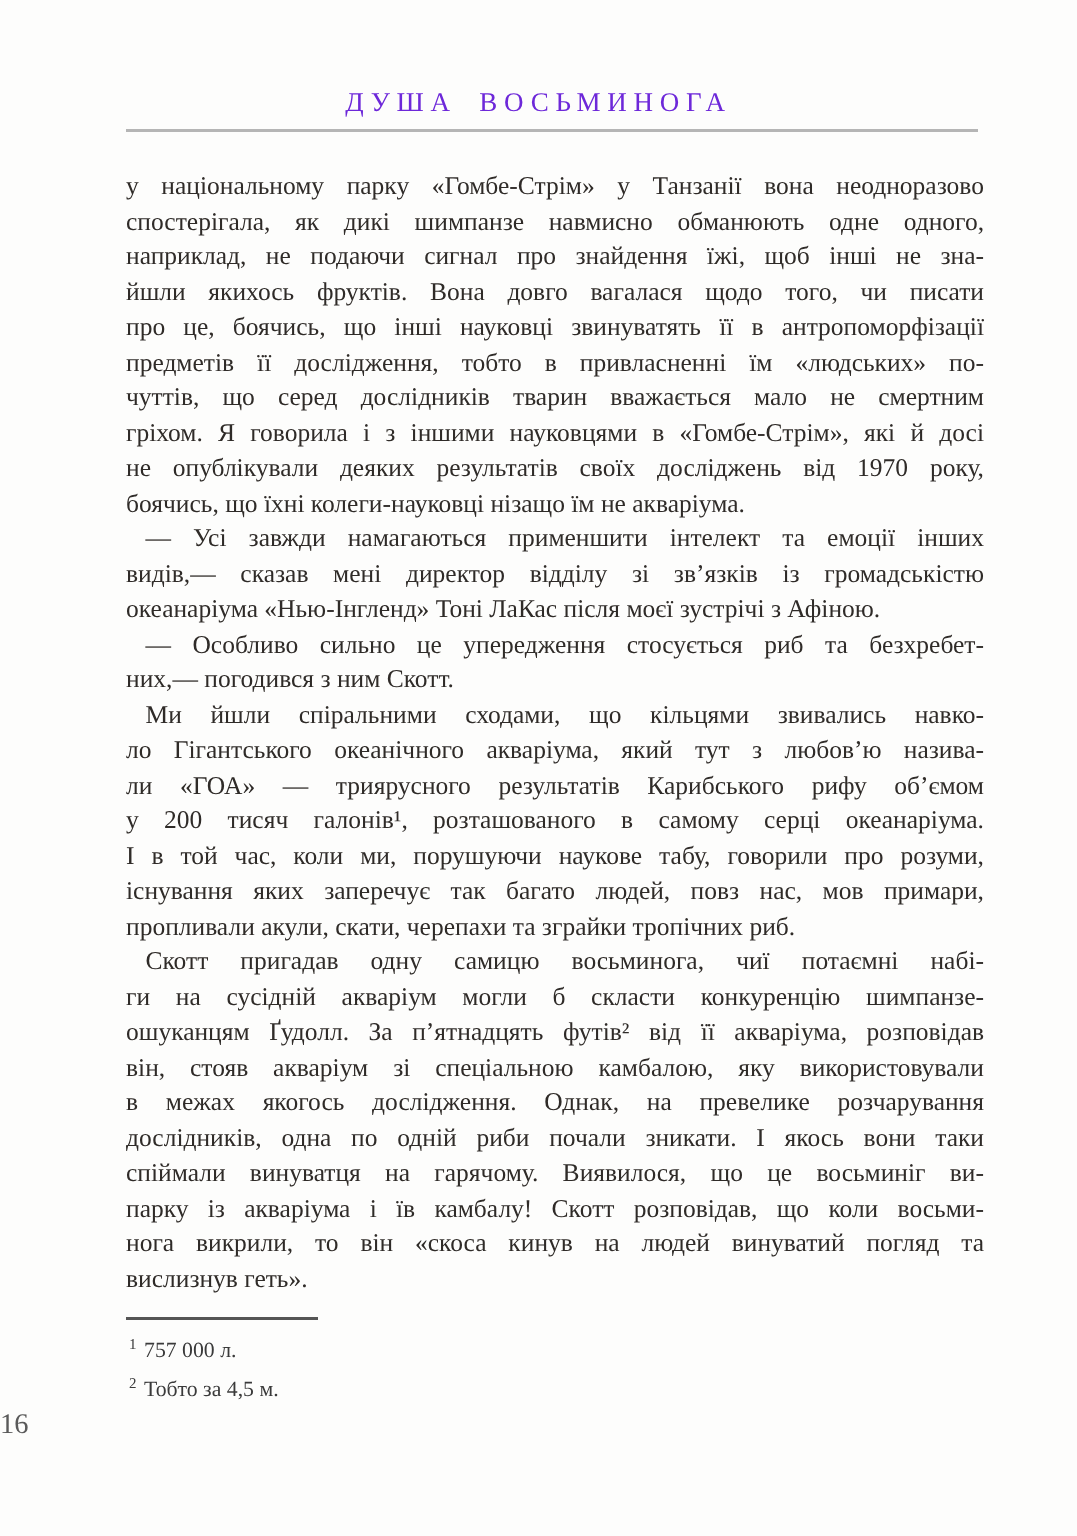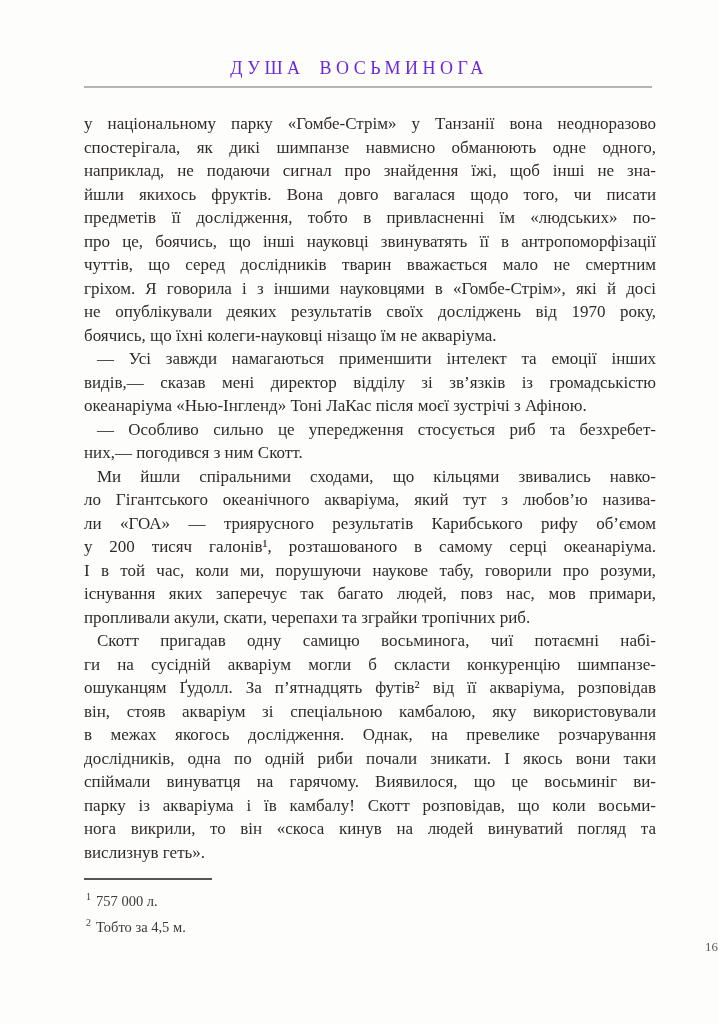--- a/index.html
+++ b/index.html
@@ -78,42 +78,42 @@
   .fn sup {
     font-size: 10px;
     margin-right: 5px;
     color: #3a3a3a;
   }
   .folio {
     position: absolute;
     top: 939px;
     left: 0;
     width: 100%;
-    text-align: right;
-    font-size: 13px;
+    text-align: left;
+    font-size: 19px;
     color: #5a5a5a;
   }
 </style>
 </head>
 <body>
 
 <div class="page">
 
   <div class="running-head">ДУША ВОСЬМИНОГА</div>
 
   <div class="head-rule"></div>
 
   <div class="body-text">
       <div class="para">
         <div class="line">у національному парку «Гомбе-Стрім» у Танзанії вона неодноразово</div>
         <div class="line">спостерігала, як дикі шимпанзе навмисно обманюють одне одного,</div>
         <div class="line">наприклад, не подаючи сигнал про знайдення їжі, щоб інші не зна-</div>
         <div class="line">йшли якихось фруктів. Вона довго вагалася щодо того, чи писати</div>
+        <div class="line">про це, боячись, що інші науковці звинуватять її в антропоморфізації</div>
         <div class="line">предметів її дослідження, тобто в привласненні їм «людських» по-</div>
-        <div class="line">про це, боячись, що інші науковці звинуватять її в антропоморфізації</div>
         <div class="line">чуттів, що серед дослідників тварин вважається мало не смертним</div>
         <div class="line">гріхом. Я говорила і з іншими науковцями в «Гомбе-Стрім», які й досі</div>
         <div class="line">не опублікували деяких результатів своїх досліджень від 1970 року,</div>
         <div class="line last">боячись, що їхні колеги-науковці нізащо їм не акваріума.</div>
       </div>
       <div class="para indent">
         <div class="line">— Усі завжди намагаються применшити інтелект та емоції інших</div>
         <div class="line">видів,— сказав мені директор відділу зі зв’язків із громадськістю</div>
         <div class="line last">океанаріума «Нью-Інгленд» Тоні ЛаКас після моєї зустрічі з Афіною.</div>
       </div>

